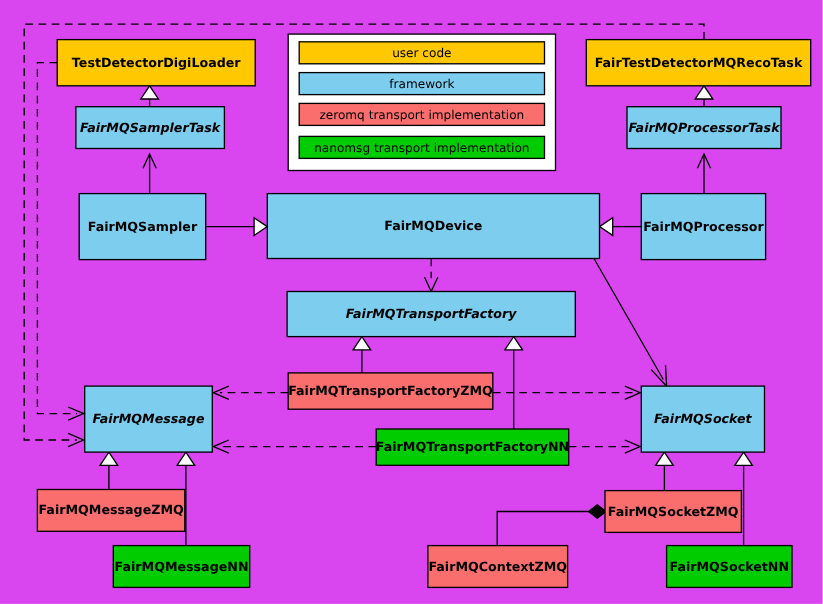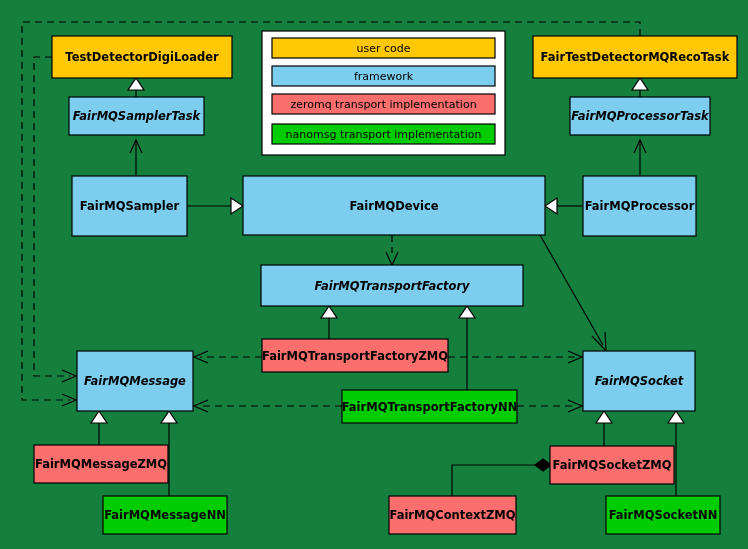--- a/index.html
+++ b/index.html
@@ -1,16 +1,16 @@
 <!DOCTYPE html>
 <html><head>
 <meta charset="utf-8">
 <style>
   html,body{margin:0;padding:0;background:#ffffff;}
-  #stage{position:relative;width:748px;height:549px;background:#15803d;
+  #stage{position:relative;width:748px;height:549px;background:#d946ef;
          font-family:"DejaVu Sans","Liberation Sans",sans-serif;overflow:hidden;}
   svg{position:absolute;left:0;top:0;width:748px;height:549px;}
   .nodeRect{stroke:#000000;stroke-width:1.2;}
   .lbl{font-family:"DejaVu Sans","Liberation Sans",sans-serif;
        font-size:11.5px;font-weight:bold;fill:#000000;
        text-anchor:middle;dominant-baseline:middle;}
   .lbl.italic{font-style:italic;}
   .legendLbl{font-family:"DejaVu Sans","Liberation Sans",sans-serif;
        font-size:11px;font-weight:normal;fill:#000000;
        text-anchor:middle;dominant-baseline:middle;}

